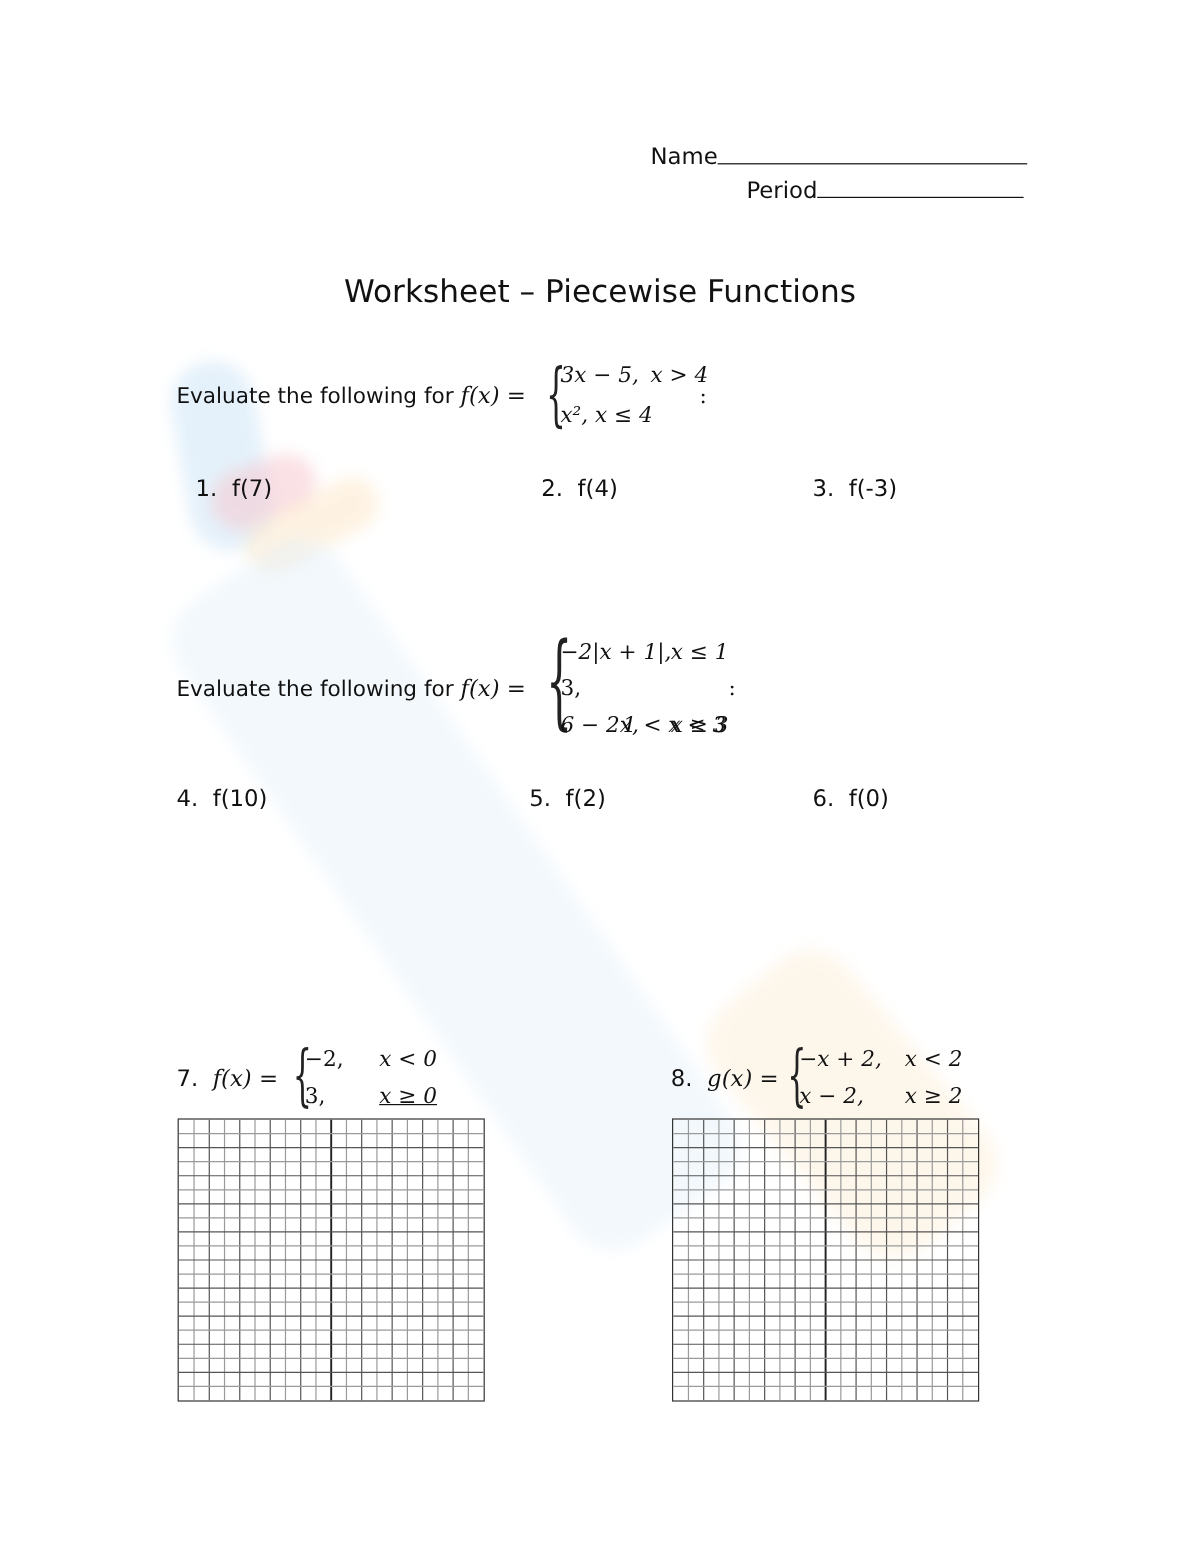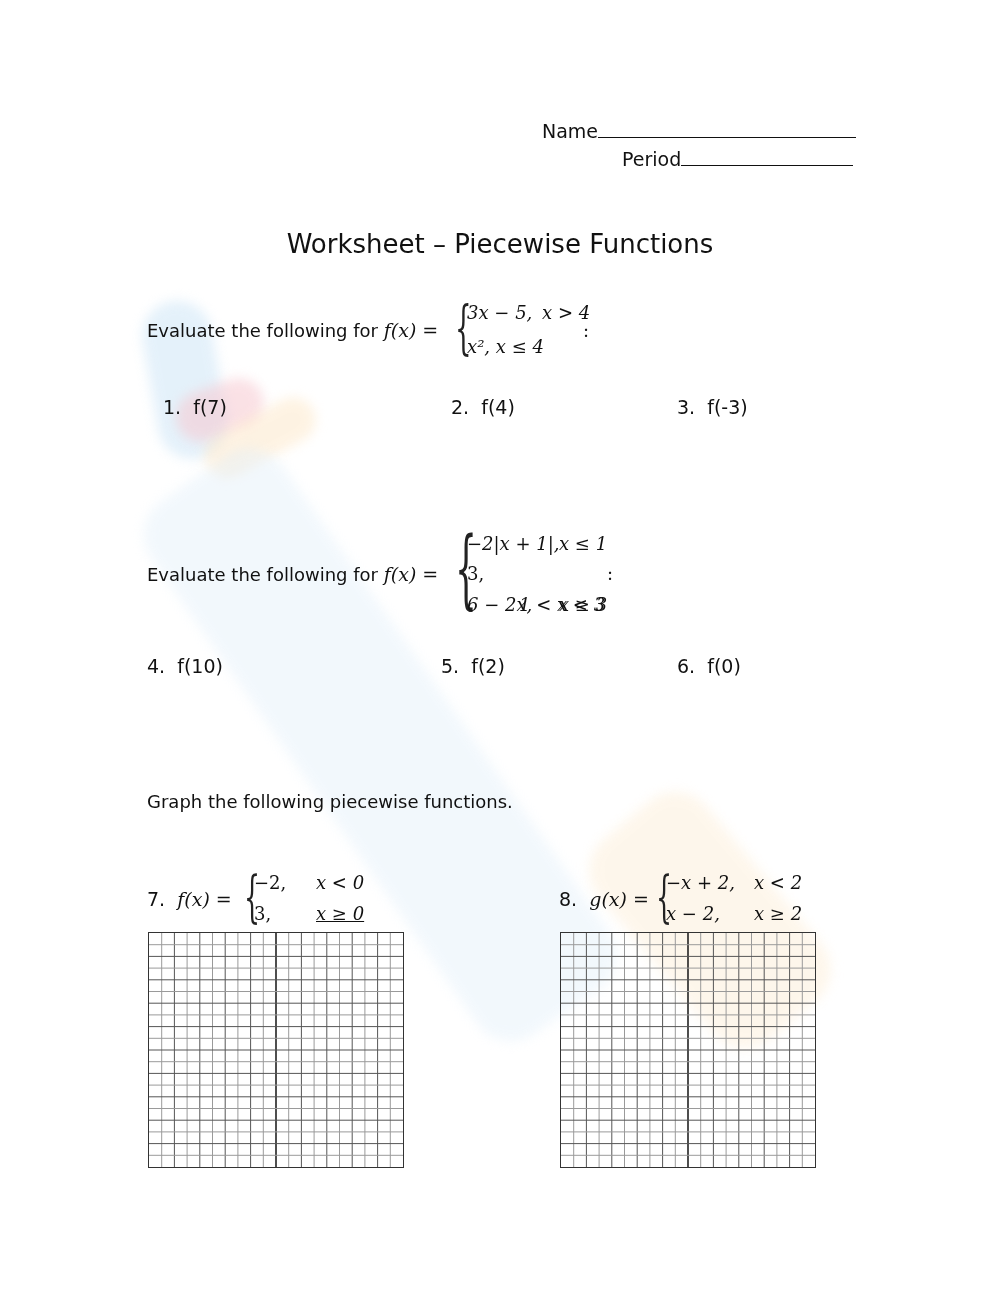--- a/index.html
+++ b/index.html
@@ -108,21 +108,20 @@
   <div class="q comic" style="left:147px; top:655px;">
     <span>4.</span>&nbsp; <span>f(10)</span>
   </div>
   <div class="q comic" style="left:441px; top:655px;">
     <span>5.</span>&nbsp; <span>f(2)</span>
   </div>
   <div class="q comic" style="left:677px; top:655px;">
     <span>6.</span>&nbsp; <span>f(0)</span>
   </div>
 
-  <div class="prompt comic" style="left:147px; top:791px;">Graph the following piecewise functions.</div>
 
   <div class="q comic" style="left:147px; top:888px;">
     <span>7.</span>&nbsp;
     <span class="math mi">f(x) =</span>
   </div>
   <div class="brace-block math" style="left:244px; top:870px; width:130px; height:60px;">
     <span class="brace" style="left:0; top:-6px; font-size:56px; transform:scaleX(.45); transform-origin:left;">{</span>
     <div class="row" style="left:10px; top:2px;">
       <span>−2,</span>
       <span class="mi" style="position:absolute; left:62px;">x &lt; 0</span>

